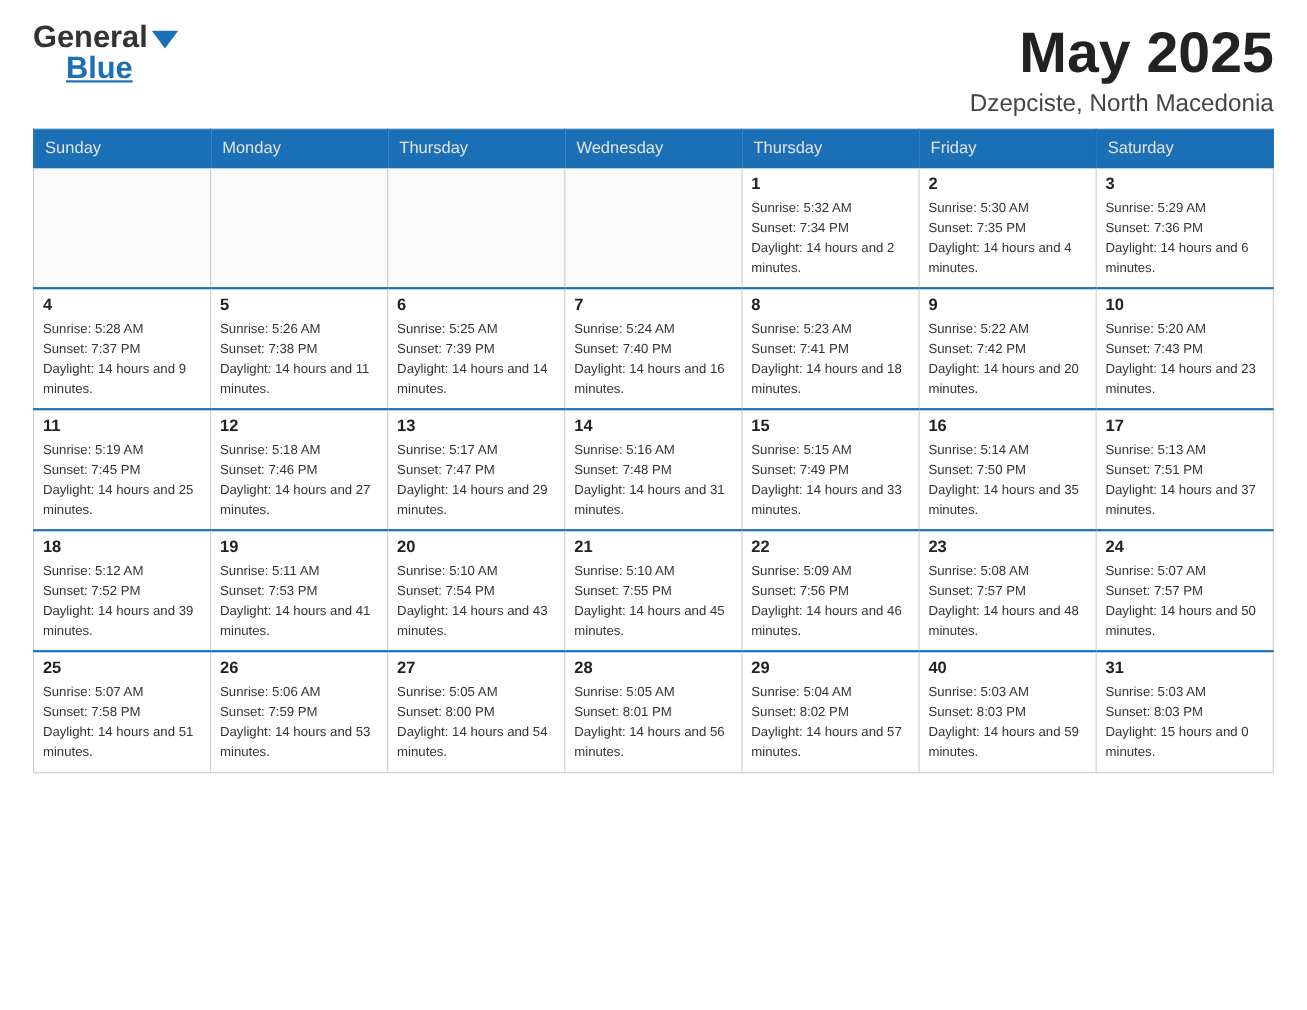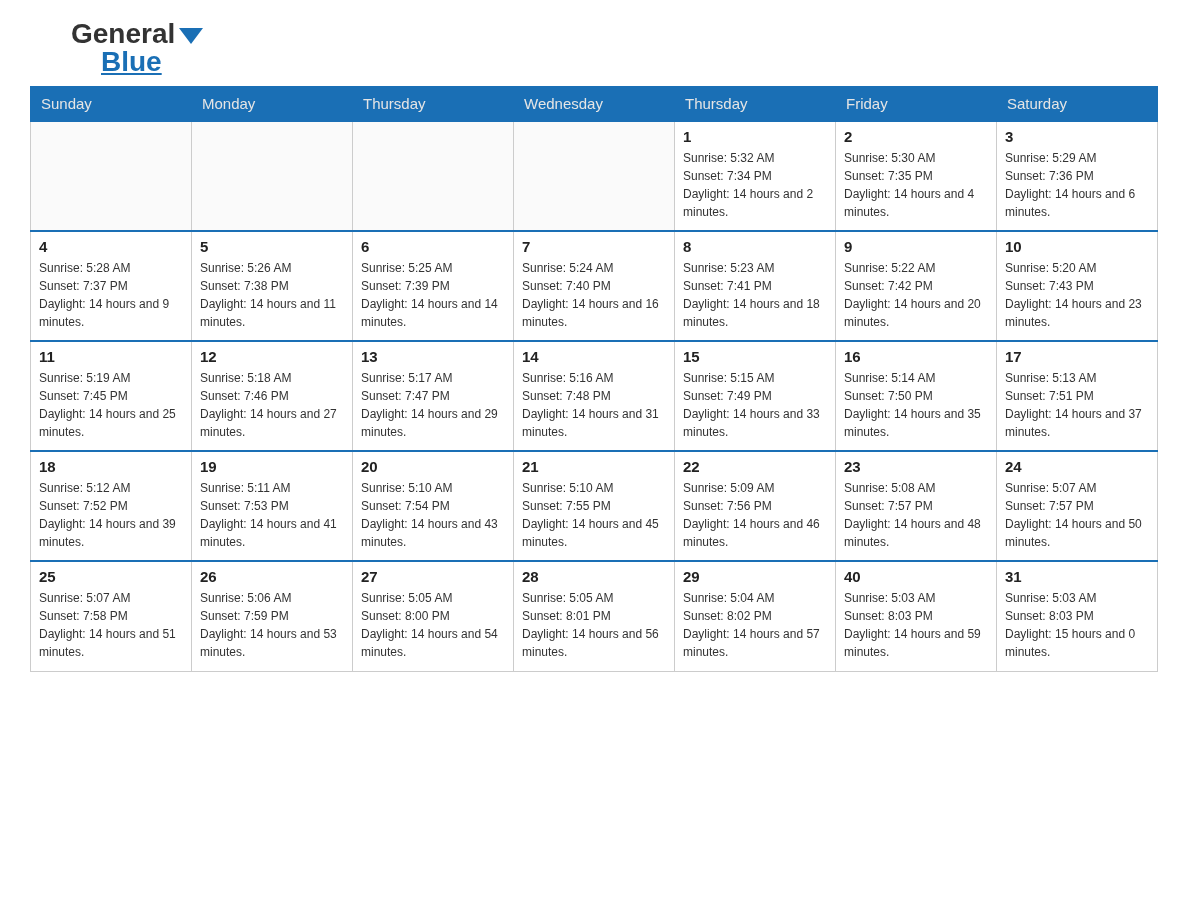--- a/index.html
+++ b/index.html
@@ -13,21 +13,20 @@
     .header {
       display: flex;
       justify-content: space-between;
       align-items: flex-start;
       margin-bottom: 10px;
     }
     .logo {
       display: flex;
       flex-direction: column;
       align-items: flex-start;
-      margin-left: 41px;
     }
     .logo-general {
       font-size: 28px;
       font-weight: bold;
       color: #333;
       line-height: 1;
     }
     .logo-blue {
       font-size: 28px;
       font-weight: bold;
@@ -107,20 +106,24 @@
 </head>
 <body>
 
 <div class="header">
   <div class="logo">
     <div class="logo-row">
       <span class="logo-general">General</span>
       <div class="logo-triangle"></div>
     </div>
     <span class="logo-blue">Blue</span>
+  </div>
+  <div class="title-block">
+    <div class="month-title">May 2025</div>
+    <div class="location">Dzepciste, North Macedonia</div>
   </div>
 </div>
 
 <table class="calendar">
   <thead>
     <tr>
     <th>Sunday</th>
         <th>Monday</th>
         <th>Thursday</th>
         <th>Wednesday</th>

